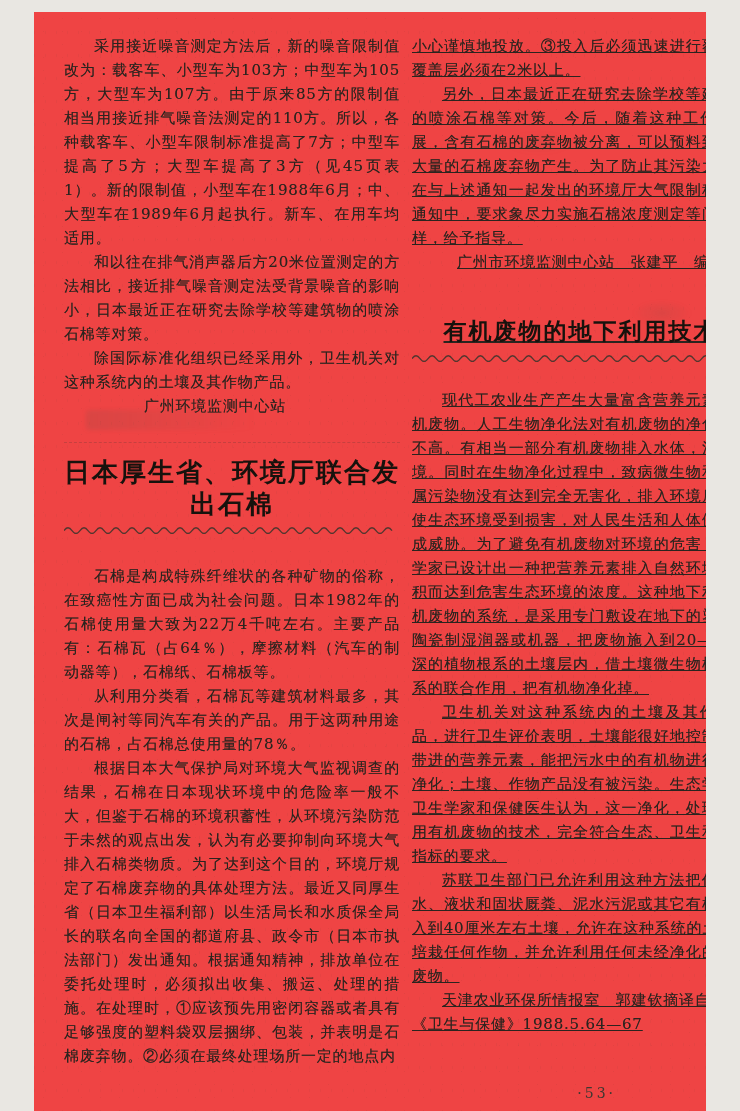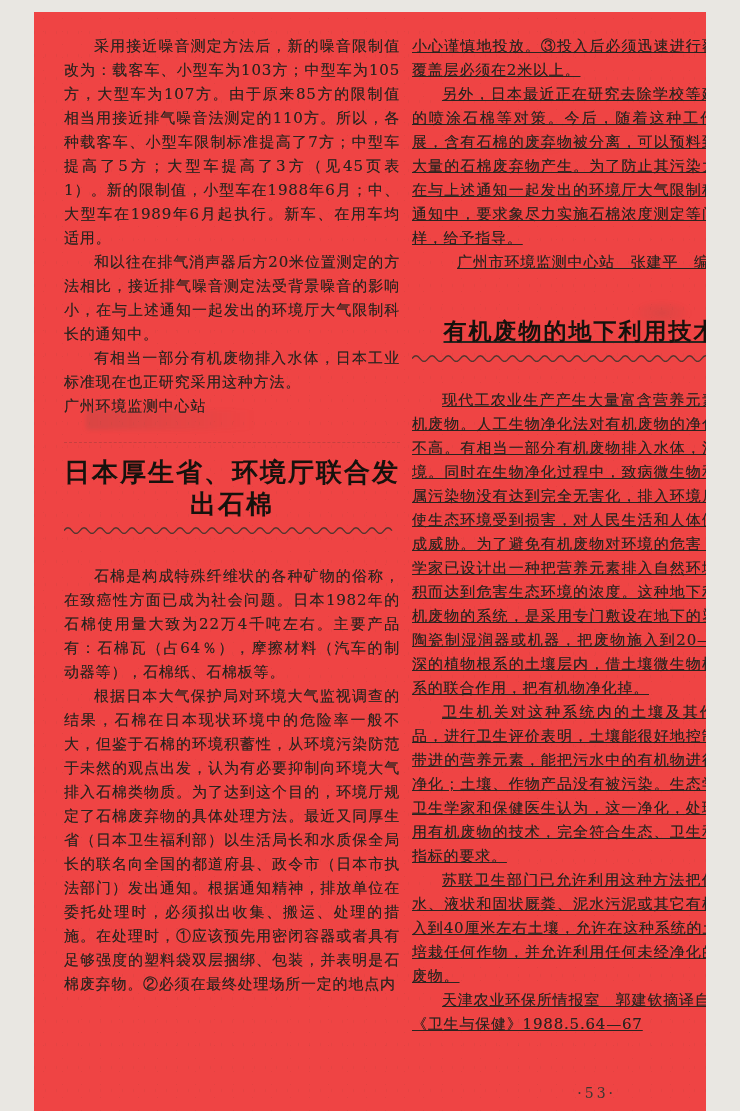--- a/index.html
+++ b/index.html
@@ -27,21 +27,21 @@
   .col-left{left:30px;width:336px;}
   .col-right{left:378px;width:338px;text-decoration:underline;}
   .para{
     margin:0;
     font-size:15px;line-height:24px;letter-spacing:0.8px;
     text-align:justify;text-indent:2em;
     text-shadow:0 0 .4px rgba(42,36,31,.55);
   }
   .para.cont{text-indent:0;}
   .byline{margin:0;font-size:15px;line-height:24px;letter-spacing:0.8px;text-shadow:0 0 .4px rgba(42,36,31,.5);}
-  .byline.r1{text-align:left;padding-right:34px;}
+  .byline.r1{text-align:center;padding-right:34px;}
   .byline.r2{text-align:right;padding-right:64px;}
   .byline.indent3{text-indent:3em;}
   .byline.indent2{text-indent:2em;}
   .article-title{
     margin:0;
     font-family:"DejaVu Sans","Liberation Sans",sans-serif;
     font-weight:700;color:#17120d;text-align:center;
     letter-spacing:2px;
   }
   .title-left{font-size:26px;line-height:32px;margin-top:38px;}
@@ -89,34 +89,35 @@
 </head>
 <body>
 
 <div class="page">
   <div class="speckle artifact"></div>
 
   <div class="col col-left">
 
     <section>
       <p class="para">采用接近噪音测定方法后，新的噪音限制值改为：载客车、小型车为103方；中型车为105方，大型车为107方。由于原来85方的限制值相当用接近排气噪音法测定的110方。所以，各种载客车、小型车限制标准提高了7方；中型车提高了5方；大型车提高了3方（见45页表1）。新的限制值，小型车在1988年6月；中、大型车在1989年6月起执行。新车、在用车均适用。</p>
-      <p class="para">和以往在排气消声器后方20米位置测定的方法相比，接近排气噪音测定法受背景噪音的影响小，在与上述通知一起发出的环境厅大气限制科长的通知中。</p>
-      <p class="para">有相当一部分有机废物排入水体，日本工业标准现在也正研究采用这种方法。</p>
+      <p class="para">和以往在排气消声器后方20米位置测定的方法相比，接近排气噪音测定法受背景噪音的影响小，日本最近正在研究去除学校等建筑物的喷涂石棉等对策。</p>
+      <p class="para">除国际标准化组织已经采用外，卫生机关对这种系统内的土壤及其作物产品。</p>
       <p class="byline r1">广州环境监测中心站</p>
     </section>
 
     <section>
       <h2 class="article-title title-left">
         <div>日本厚生省、环境厅联合发出石棉</div>
       </h2>
       <svg class="wavy" viewBox="0 0 336 8" preserveAspectRatio="none" aria-hidden="true">
         <path d="M0 5q4 -5 8 0t8 0t8 0t8 0t8 0t8 0t8 0t8 0t8 0t8 0t8 0t8 0t8 0t8 0t8 0t8 0t8 0t8 0t8 0t8 0t8 0t8 0t8 0t8 0t8 0t8 0t8 0t8 0t8 0t8 0t8 0t8 0t8 0t8 0t8 0t8 0t8 0t8 0t8 0t8 0t8 0" fill="none" stroke="#3a342c" stroke-width="1.4"></path>
       </svg>
       <div class="after-wavy-gap-l"></div>
       <p class="para">石棉是构成特殊纤维状的各种矿物的俗称，在致癌性方面已成为社会问题。日本1982年的石棉使用量大致为22万4千吨左右。主要产品有：石棉瓦（占64％），摩擦材料（汽车的制动器等），石棉纸、石棉板等。</p>
+      <p class="para">从利用分类看，石棉瓦等建筑材料最多，其次是闸衬等同汽车有关的产品。用于这两种用途的石棉，占石棉总使用量的78％。</p>
       <p class="para">根据日本大气保护局对环境大气监视调查的结果，石棉在日本现状环境中的危险率一般不大，但鉴于石棉的环境积蓄性，从环境污染防范于未然的观点出发，认为有必要抑制向环境大气排入石棉类物质。为了达到这个目的，环境厅规定了石棉废弃物的具体处理方法。最近又同厚生省（日本卫生福利部）以生活局长和水质保全局长的联名向全国的都道府县、政令市（日本市执法部门）发出通知。根据通知精神，排放单位在委托处理时，必须拟出收集、搬运、处理的措施。在处理时，①应该预先用密闭容器或者具有足够强度的塑料袋双层捆绑、包装，并表明是石棉废弃物。②必须在最终处理场所一定的地点内</p>
     </section>
   </div>
 
   <div class="col col-right">
 
     <section>
       <p class="para cont">小心谨慎地投放。③投入后必须迅速进行覆土，覆盖层必须在2米以上。</p>
       <p class="para">另外，日本最近正在研究去除学校等建筑物的喷涂石棉等对策。今后，随着这种工作的开展，含有石棉的废弃物被分离，可以预料到将有大量的石棉废弃物产生。为了防止其污染大气，在与上述通知一起发出的环境厅大气限制科长的通知中，要求象尽力实施石棉浓度测定等问题一样，给予指导。</p>
       <p class="byline indent3">广州市环境监测中心站　张建平　编译</p>

